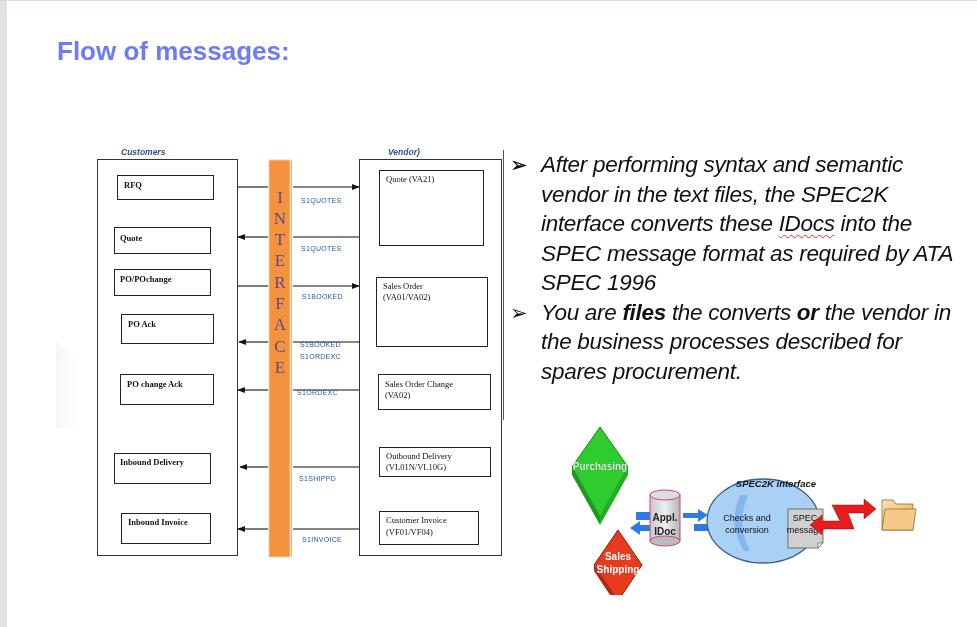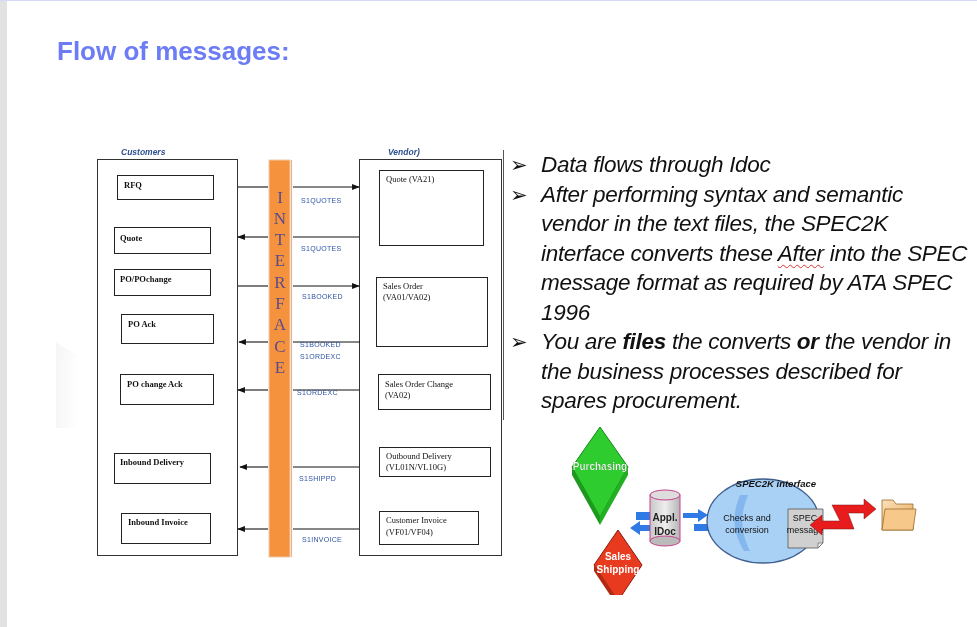--- a/index.html
+++ b/index.html
@@ -172,25 +172,24 @@
     <text x="299" y="481">S1SHIPPD</text>
     <text x="302" y="542">S1INVOICE</text>
   </g>
 </svg>
 
 <div style="position:absolute;left:503px;top:150px;width:1px;height:270px;background:#555;"></div>
 
 <div class="bullets">
   <div class="bullet">
     <span class="mark">➢</span>
-    <span>Data flows through Idoc</span>
   </div>
   <div class="bullet">
     <span class="mark">➢</span>
-    <span>After performing syntax and semantic vendor in the text files, the SPEC2K interface converts these </span><span class="squig">After</span><span> into the SPEC message format as required by ATA SPEC 1996</span>
+    <span>After performing syntax and semantic vendor in the text files, the SPEC2K interface converts these </span><span class="squig">IDocs</span><span> into the SPEC message format as required by ATA SPEC 1996</span>
   </div>
   <div class="bullet">
     <span class="mark">➢</span>
     <span>You are </span><b>files</b><span> the converts </span><b>or</b><span> the vendor in the business processes described for spares procurement.</span>
   </div>
 </div>
 
 <svg class="spec-fig" viewBox="0 0 360 170">
   <defs>
     <linearGradient id="cyl" x1="0" y1="0" x2="1" y2="0">

